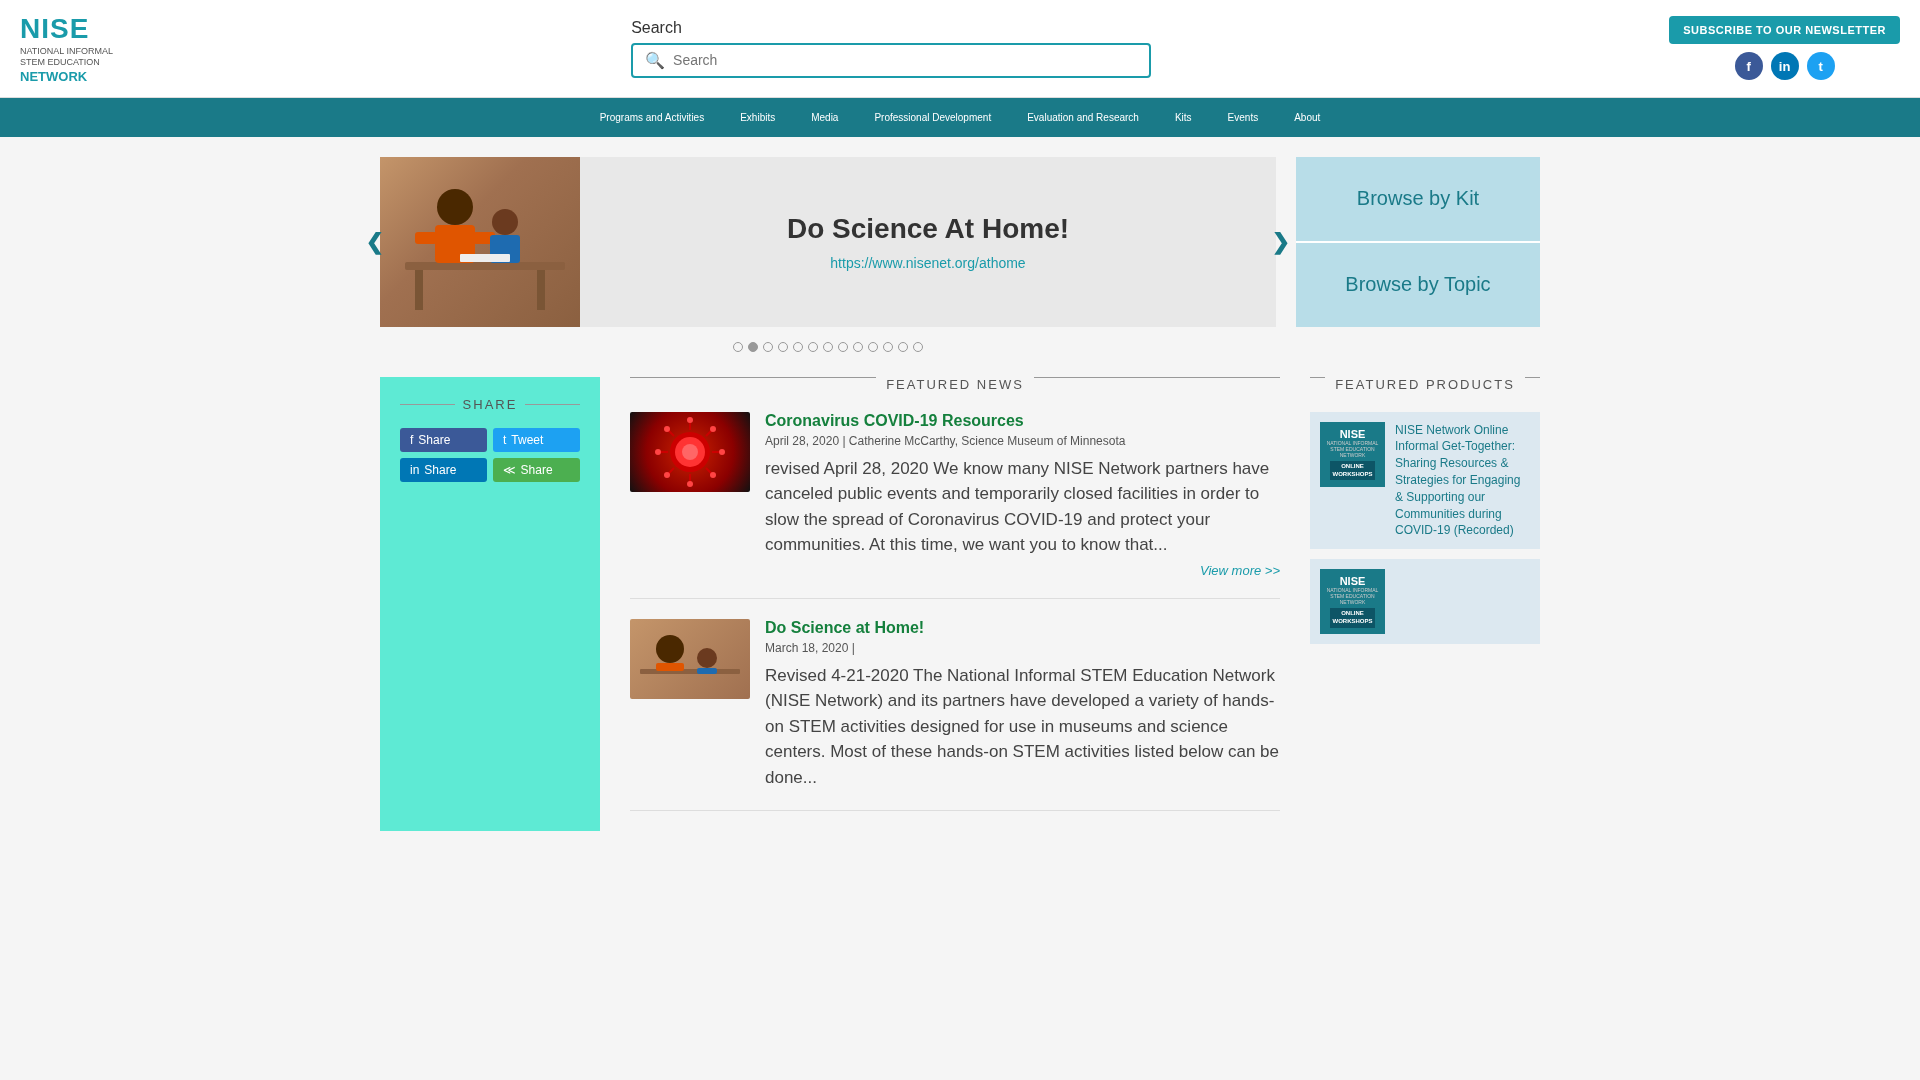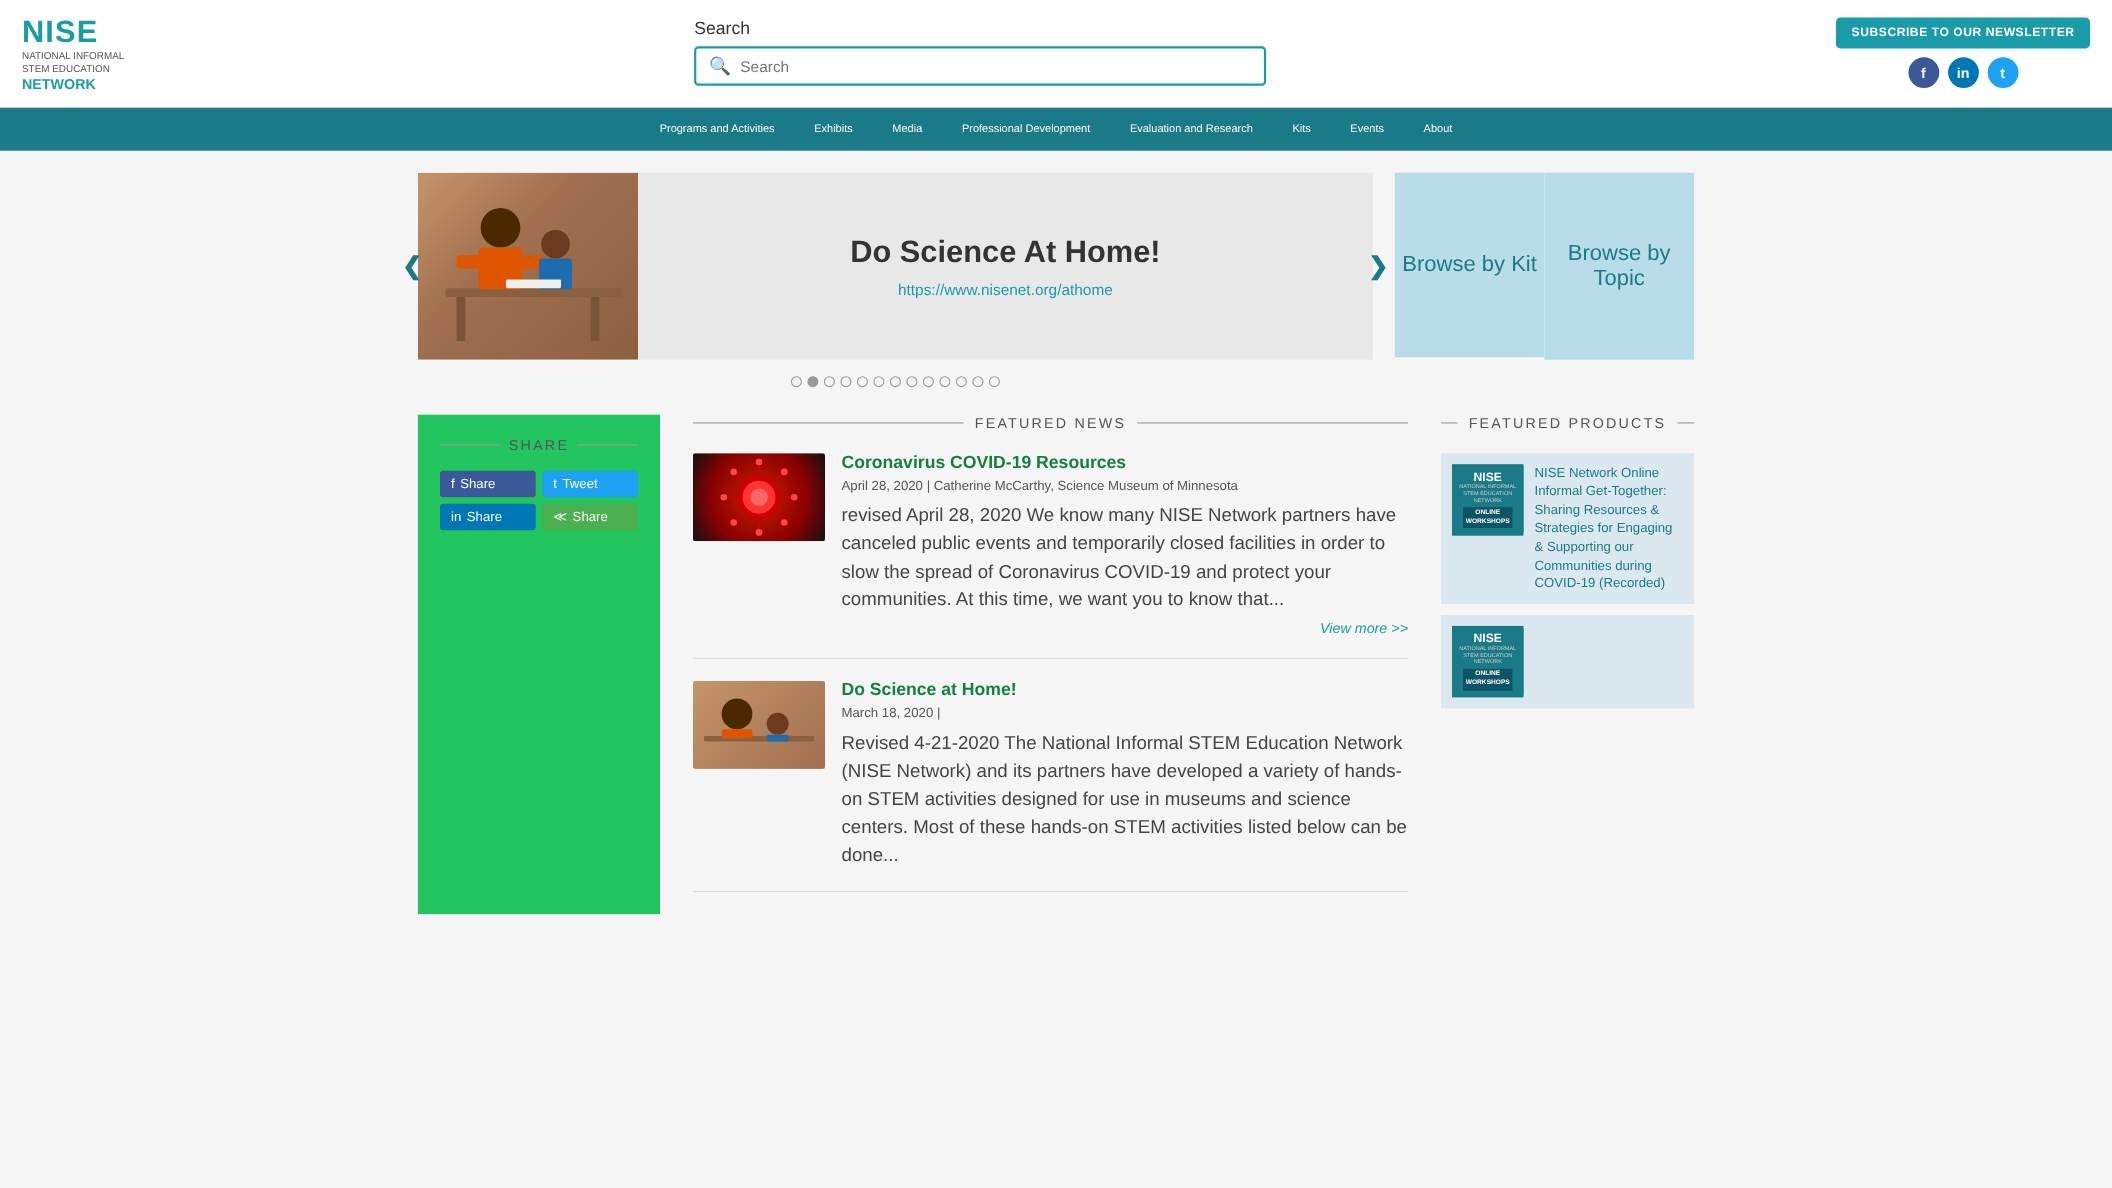--- a/index.html
+++ b/index.html
@@ -213,22 +213,22 @@
       height: 10px;
       border-radius: 50%;
       border: 1px solid #999;
       cursor: pointer;
     }
     .dot.active { background: #999; }
 
     
     .browse-panels {
       display: flex;
-      flex-direction: row;
-      width: 272px;
+      flex-direction: column;
+      width: 244px;
       flex-shrink: 0;
       margin-left: 10px;
     }
     .browse-panel {
       background: #b8dde8;
       display: flex;
       align-items: center;
       justify-content: center;
       flex: 1;
       cursor: pointer;
@@ -247,21 +247,21 @@
     
     .bottom-grid {
       display: grid;
       grid-template-columns: 220px 1fr 230px;
       gap: 20px;
       margin-top: 50px;
     }
 
     
     .share-section {
-      background: #22c55e;
+      background: #5eead4;
       padding: 20px;
       display: flex;
       flex-direction: column;
       align-items: center;
       min-height: 130px;
     }
     .share-title-row {
       display: flex;
       align-items: center;
       gap: 8px;
@@ -301,21 +301,21 @@
     .share-btn-tw { background: #1da1f2; }
     .share-btn-li { background: #0077b5; }
     .share-btn-sh { background: #4CAF50; }
 
     
     .featured-news {
       padding: 0 10px;
     }
     .section-header {
       display: flex;
-      align-items: center;
+      align-items: flex-start;
       gap: 10px;
       margin-bottom: 20px;
     }
     .section-line {
       flex: 1;
       height: 1px;
       background: #999;
     }
     .section-title {
       font-size: 13px;

